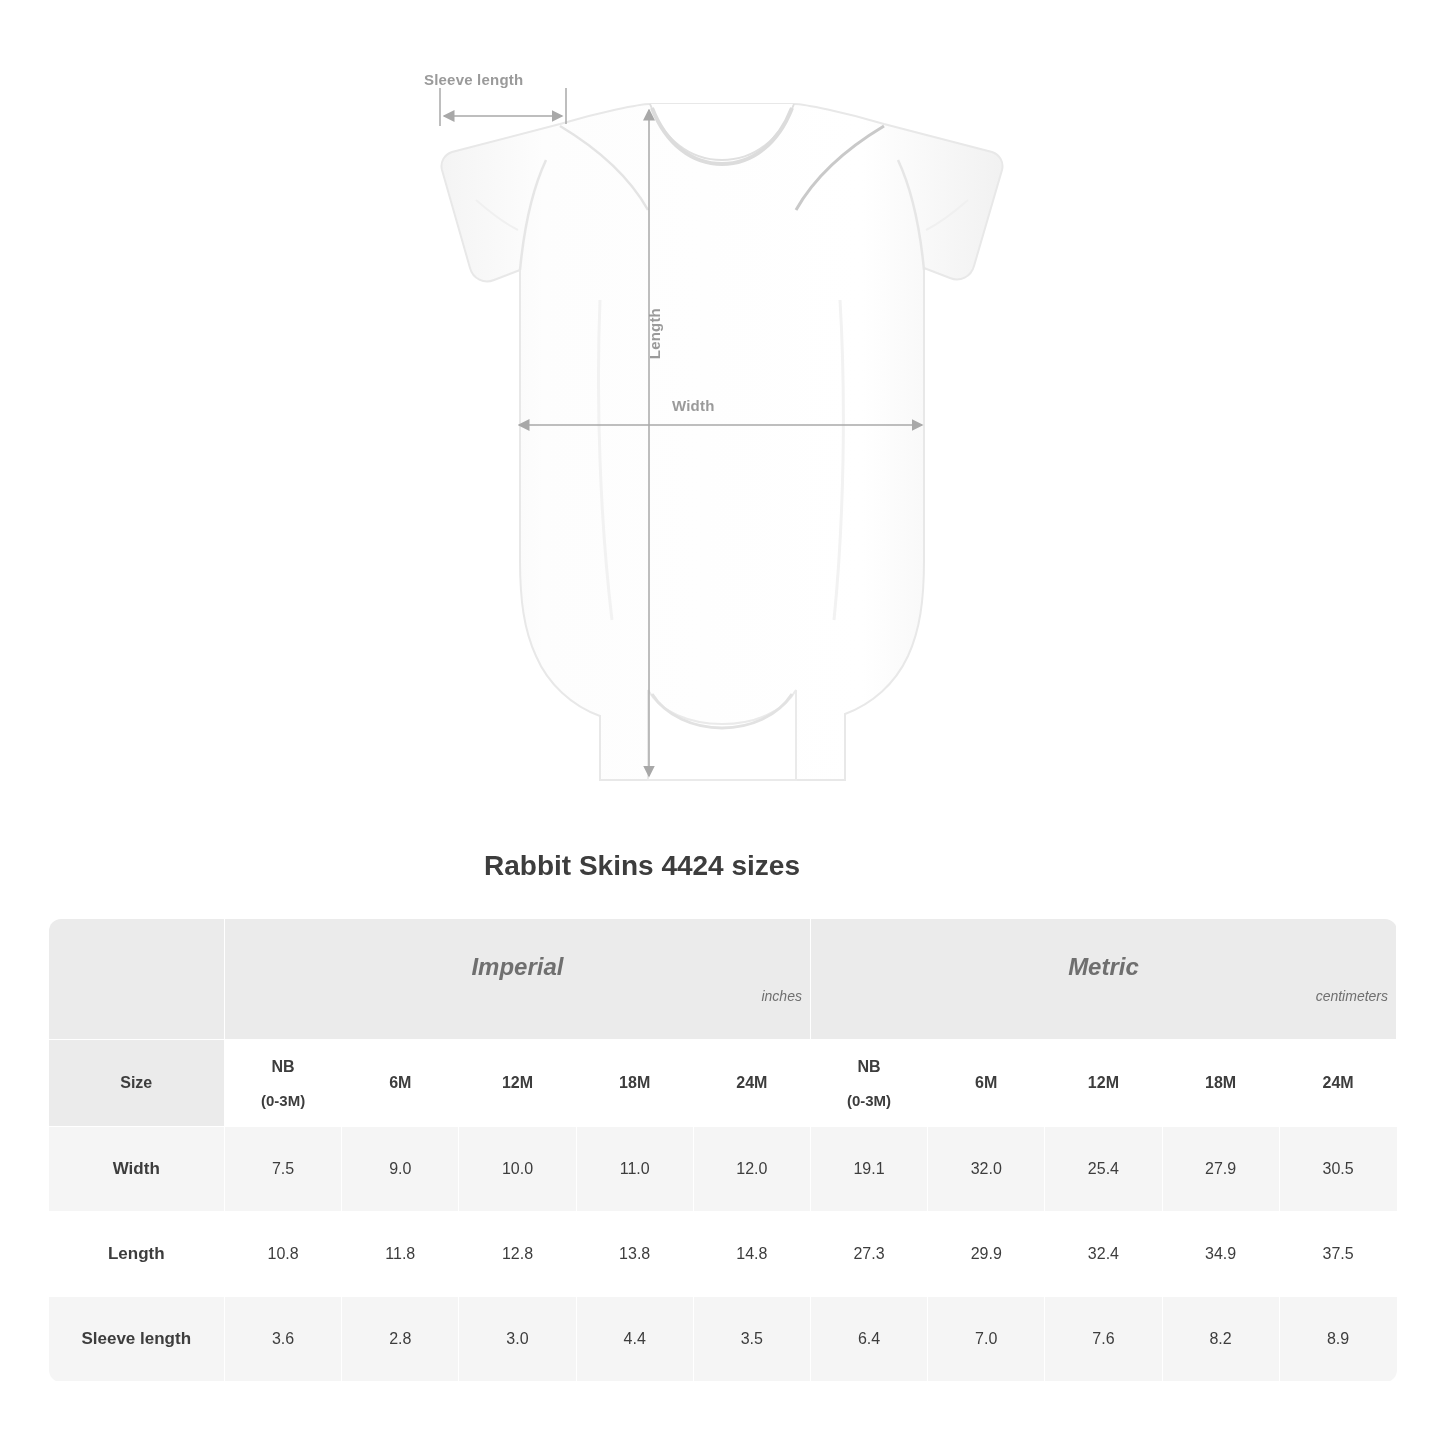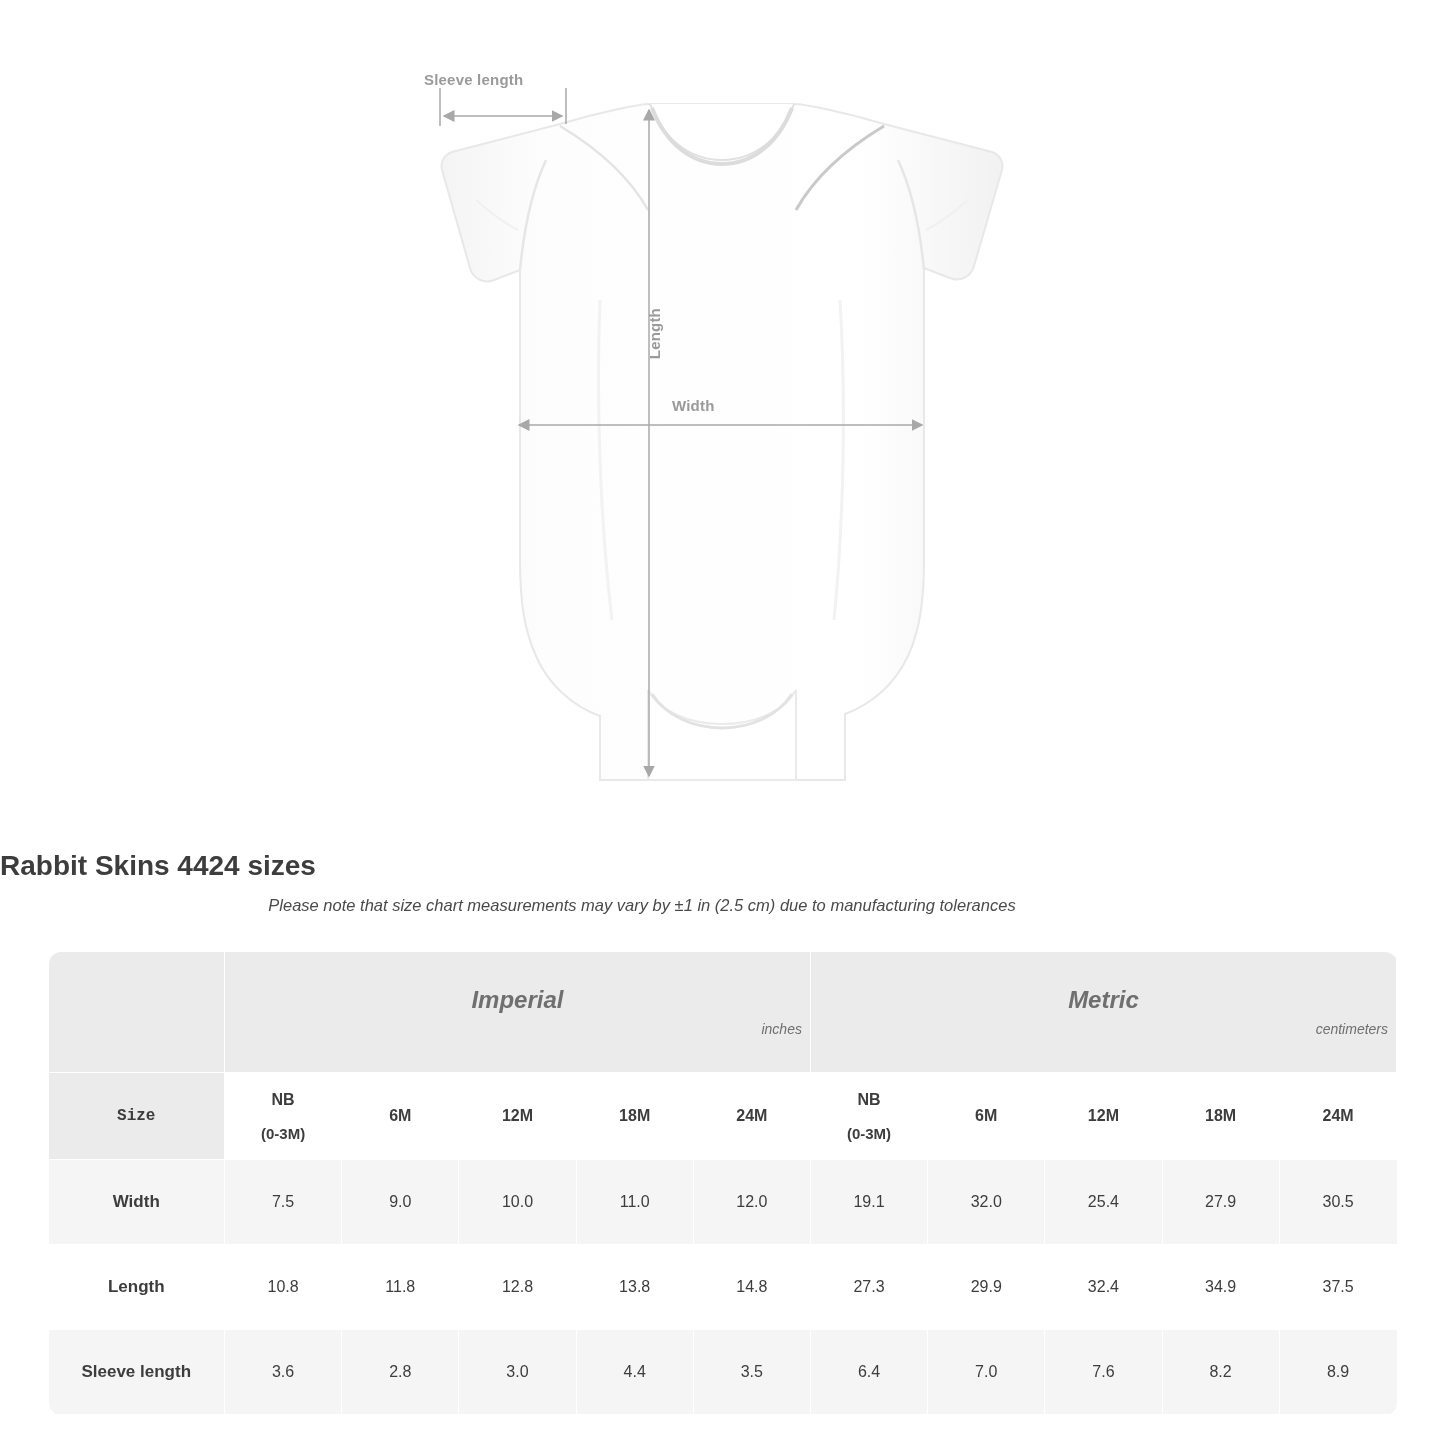--- a/index.html
+++ b/index.html
@@ -42,20 +42,21 @@
   .dim-width  { left: 672px; top: 397px; }
   .dim-length {
     left: 646px;
     top: 308px;
     writing-mode: vertical-rl;
     transform: rotate(180deg);
   }
 
   
   .chart-title {
+    text-align: center;
     font-size: 28px;
     font-weight: bold;
     color: #3d3d3d;
     margin: 0;
     padding-top: 30px;
   }
   .chart-note {
     text-align: center;
     font-size: 16.5px;
     font-style: italic;
@@ -114,21 +115,20 @@
     font-size: 16px;
     color: #3d3d3d;
     border-left: 1px solid #e6e6e6;
     border-right: 1px solid #e6e6e6;
     border-top: none;
     border-bottom: none;
   }
   .head-row td.rowhead {
     background: #ebebeb;
     border-left: none;
-    font-family: Liberation Mono, monospace;
   }
   .head-row td.last { border-right: none; }
   .sub-small {
     display: block;
     font-size: 15px;
     font-weight: bold;
     margin-top: 16px;
   }
   
   .data-row td {
@@ -231,21 +231,20 @@
         <line x1="519" y1="425" x2="922" y2="425" stroke="#a8a8a8" stroke-width="1.5" marker-start="url(#arrtail)" marker-end="url(#arrhead)"></line>
       </g>
     </svg>
 
     <div class="dim-label dim-sleeve">Sleeve length</div>
     <div class="dim-label dim-width">Width</div>
     <div class="dim-label dim-length">Length</div>
   </div>
 
   <h1 class="chart-title">Rabbit Skins 4424 sizes</h1>
-  <p class="chart-note">Please note that size chart measurements may vary by ±1 in (2.5 cm) due to manufacturing tolerances</p>
 
   <div class="table-wrap">
     <table class="size-table">
       <colgroup>
         <col class="rowhead-col">
         <col>
           <col>
           <col>
           <col>
           <col>

